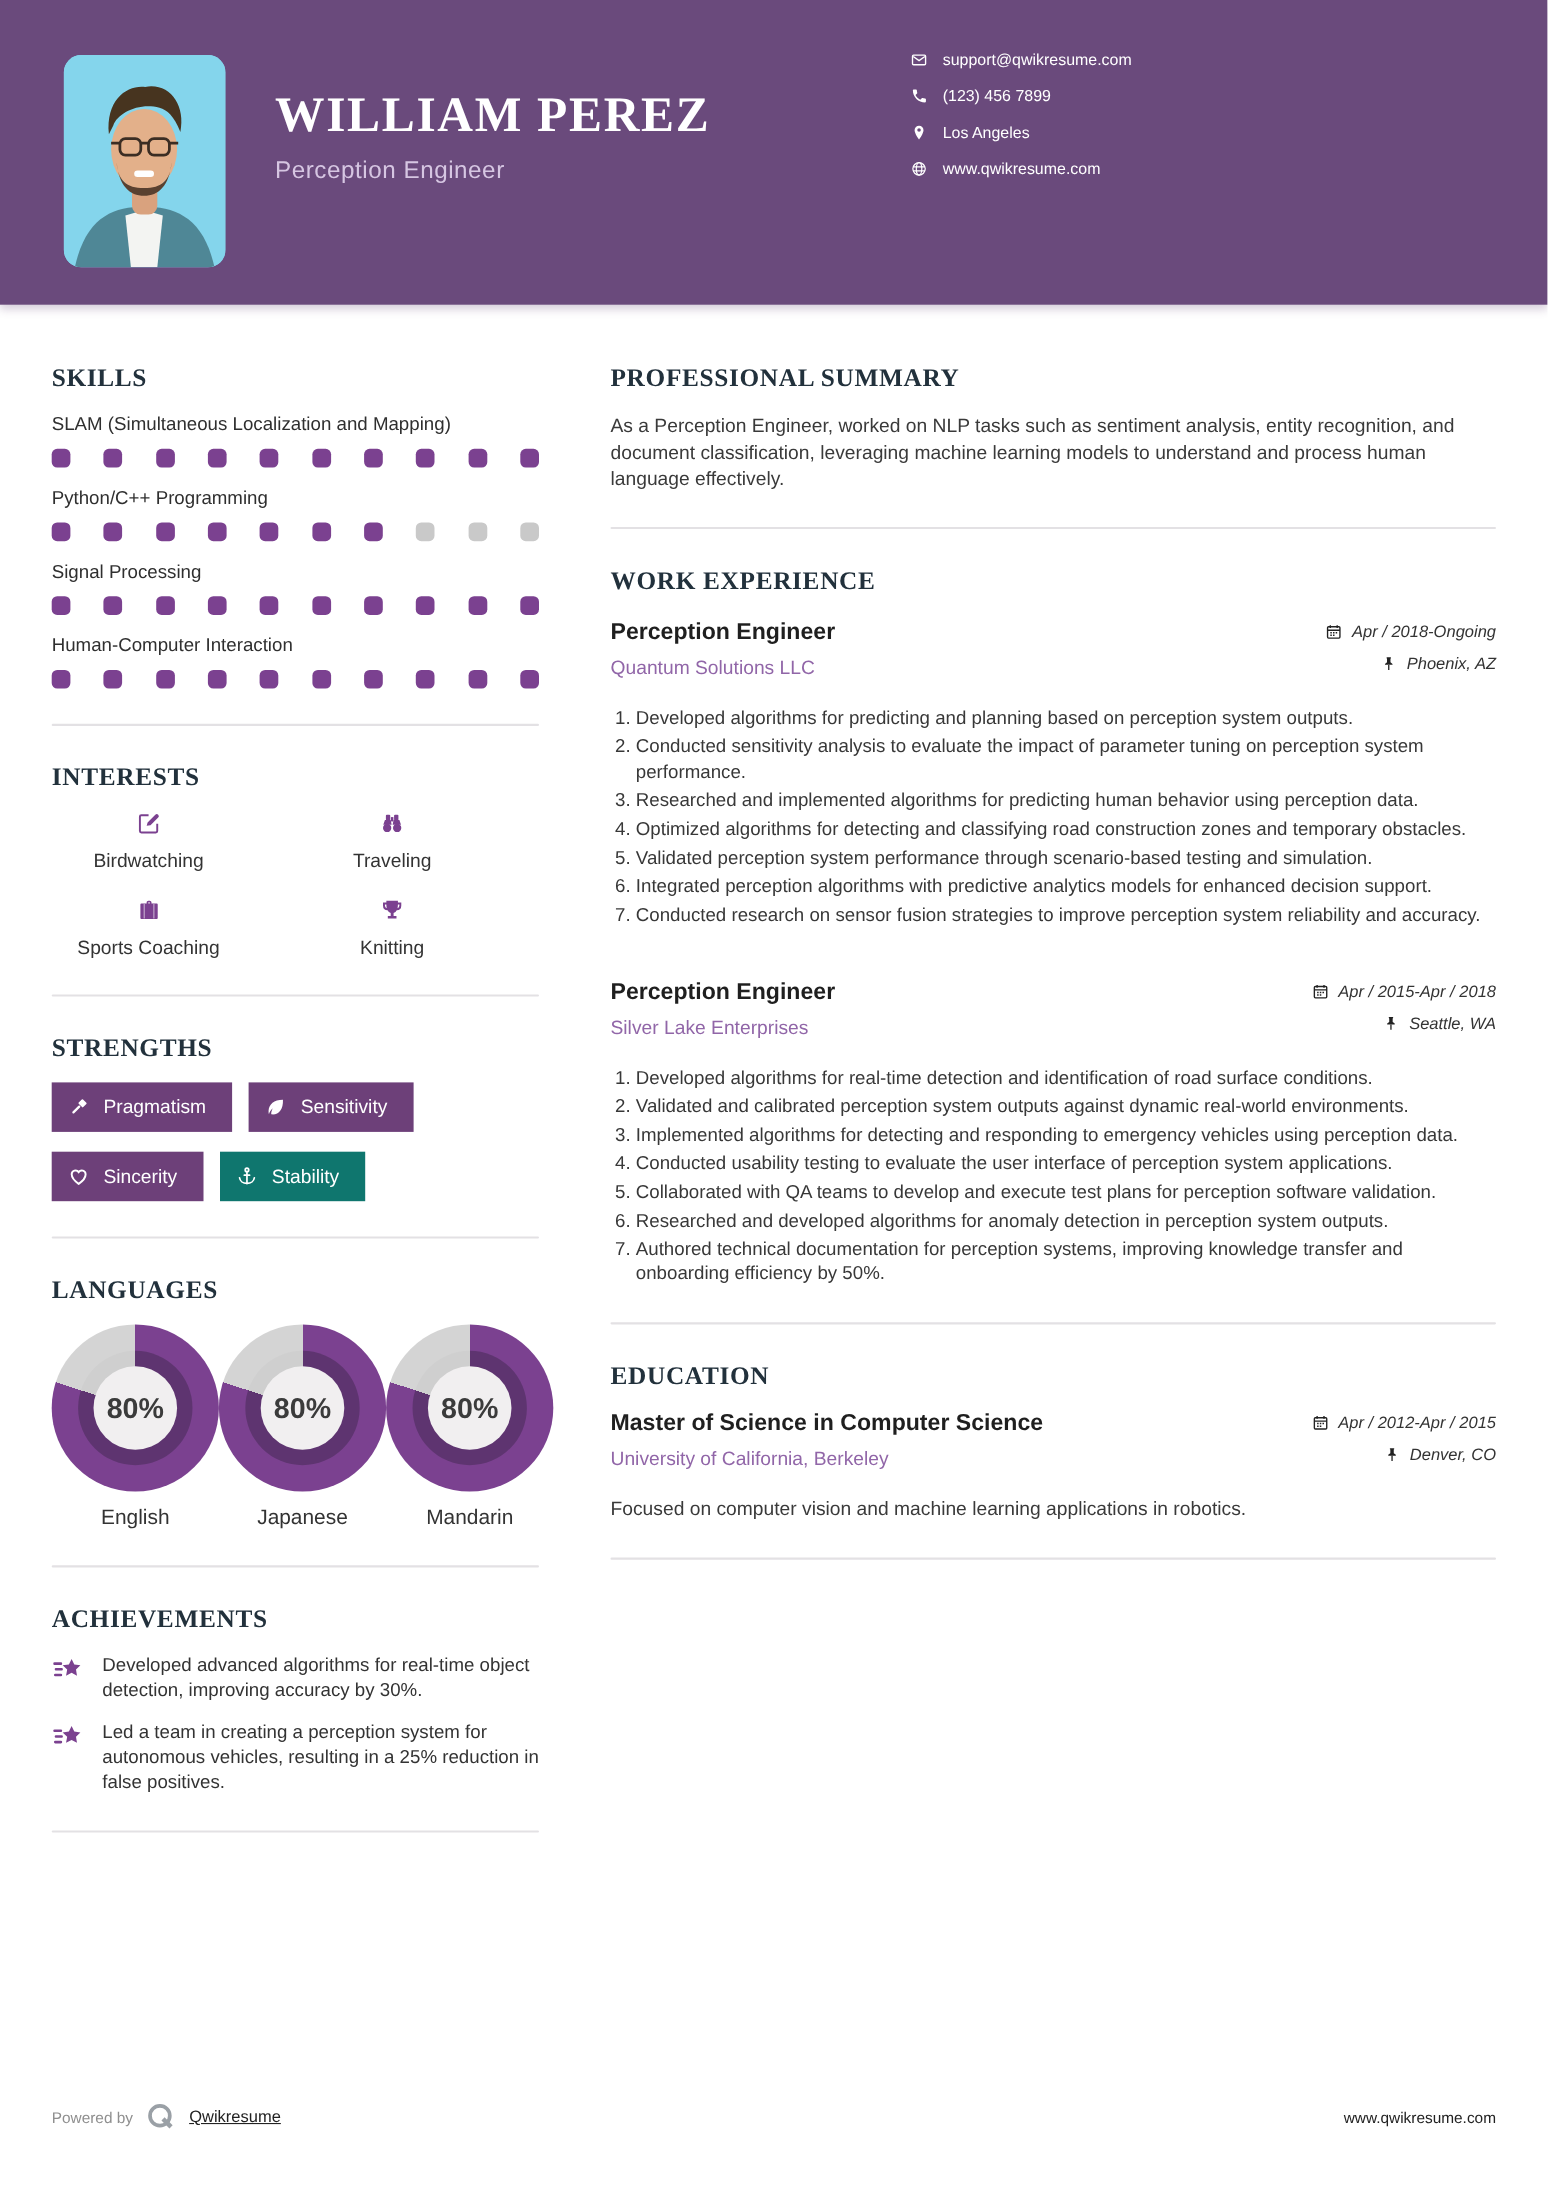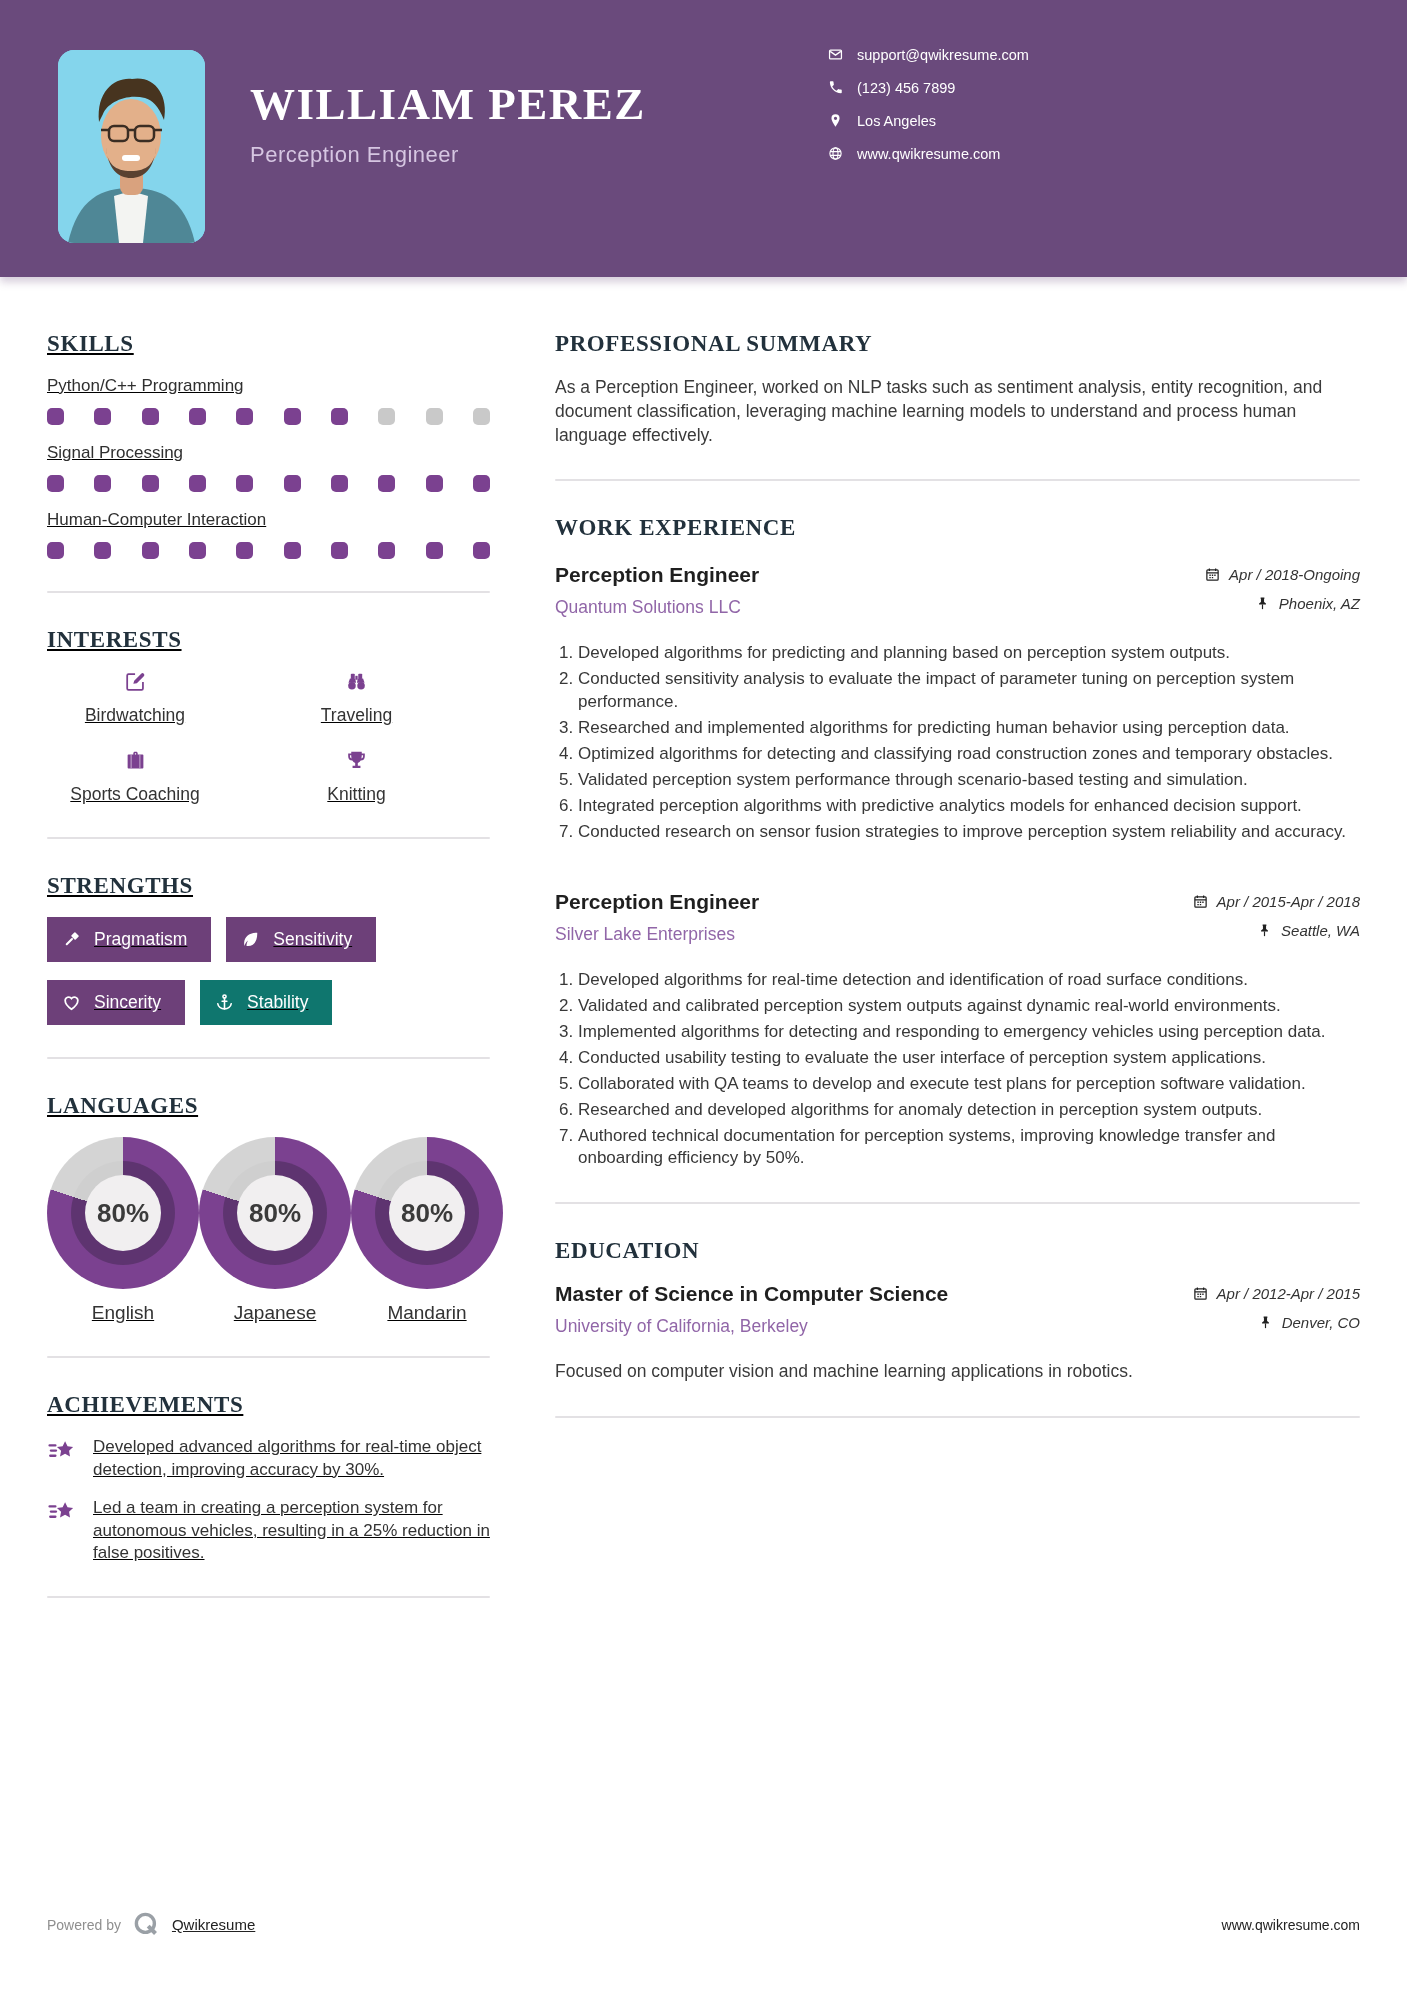--- a/index.html
+++ b/index.html
@@ -12,21 +12,21 @@
   .photo svg{display:block;width:100%;height:100%;}
   .name-block{position:absolute;left:250px;top:78px;}
   .name{margin:0;font-family:"Liberation Serif","DejaVu Serif",serif;font-weight:700;font-size:45px;letter-spacing:1.5px;color:#ffffff;}
   .subtitle{margin-top:12px;font-size:22px;letter-spacing:.5px;color:#d6c6e2;}
   .contact{position:absolute;left:828px;top:42px;list-style:none;margin:0;padding:0;}
   .contact li{display:flex;align-items:center;gap:14px;height:25px;margin-bottom:8px;color:#fff;font-size:14.5px;}
   .contact .i{width:15px;height:15px;color:#fff;flex:none;}
 
   
   .columns{display:flex;gap:65px;padding:54px 47px 0 47px;}
-  .left{flex:0 0 443px;width:443px;text-decoration:underline;}
+  .left{flex:0 0 443px;width:443px;}
   .right{flex:1;min-width:0;}
 
   h2.sec{margin:0 0 18px;font-family:"Liberation Serif","DejaVu Serif",serif;font-weight:700;font-size:23px;letter-spacing:.6px;color:#22313c;}
   .divider{border:none;height:2px;background:#e3e1e4;margin:32px 0 34px;border-radius:1px;}
 
   
   .skill{margin-bottom:17px;}
   .skill-label{font-size:17px;line-height:1.3;color:#2f2f2f;margin-bottom:11px;}
   .dots{display:flex;justify-content:space-between;}
   .dot{width:17px;height:17px;border-radius:5px;background:#7b4190;}
@@ -144,20 +144,35 @@
       </ul>
   </header>
 
   <div class="columns">
 
     <aside class="left">
       <section>
         <h2 class="sec">SKILLS</h2>
         <div id="skills-list">
             <div class="skill">
+              <div class="skill-label">SLAM (Simultaneous Localization and Mapping)</div>
+              <div class="dots">
+                <span class="dot"></span>
+                <span class="dot"></span>
+                <span class="dot"></span>
+                <span class="dot"></span>
+                <span class="dot"></span>
+                <span class="dot"></span>
+                <span class="dot"></span>
+                <span class="dot"></span>
+                <span class="dot"></span>
+                <span class="dot"></span>
+              </div>
+            </div>
+            <div class="skill">
               <div class="skill-label">Python/C++ Programming</div>
               <div class="dots">
                 <span class="dot"></span>
                 <span class="dot"></span>
                 <span class="dot"></span>
                 <span class="dot"></span>
                 <span class="dot"></span>
                 <span class="dot"></span>
                 <span class="dot"></span>
                 <span class="dot off"></span>

